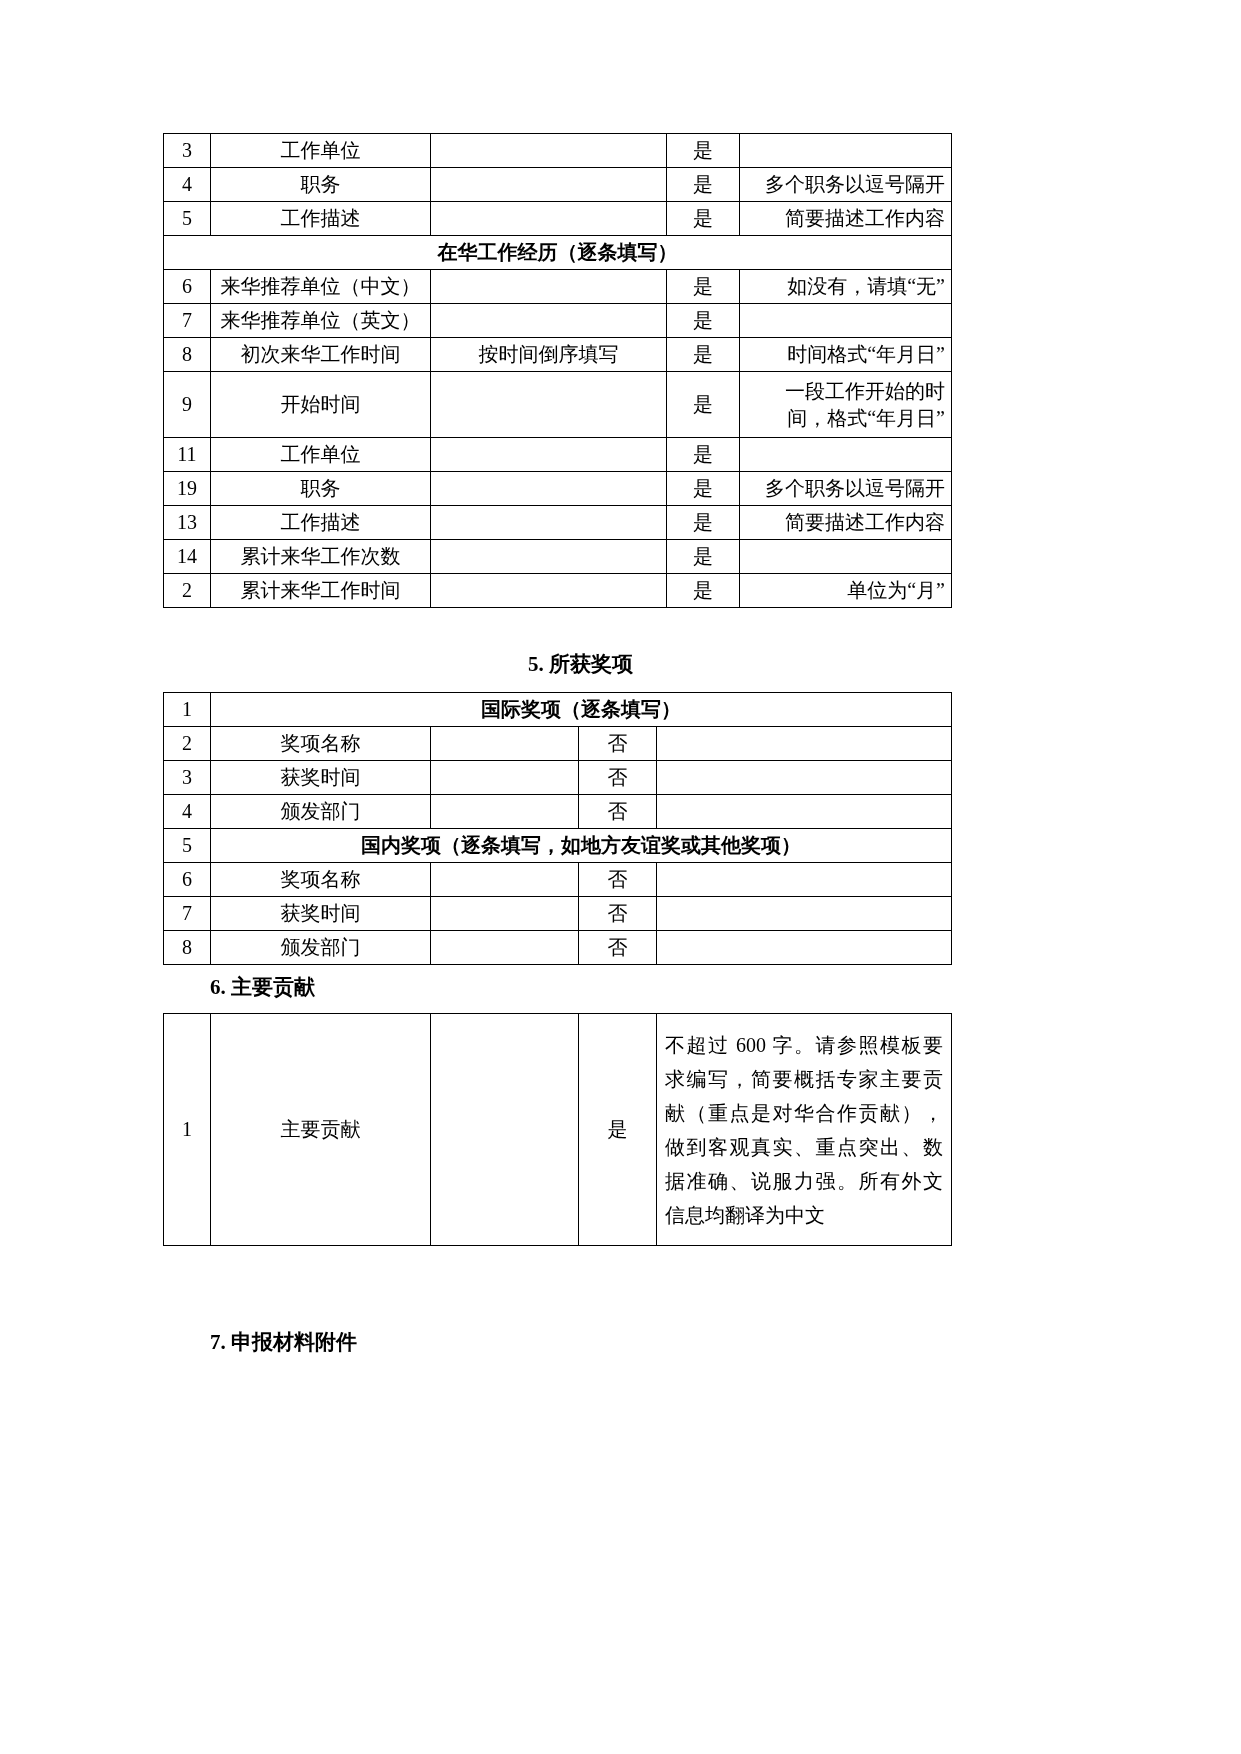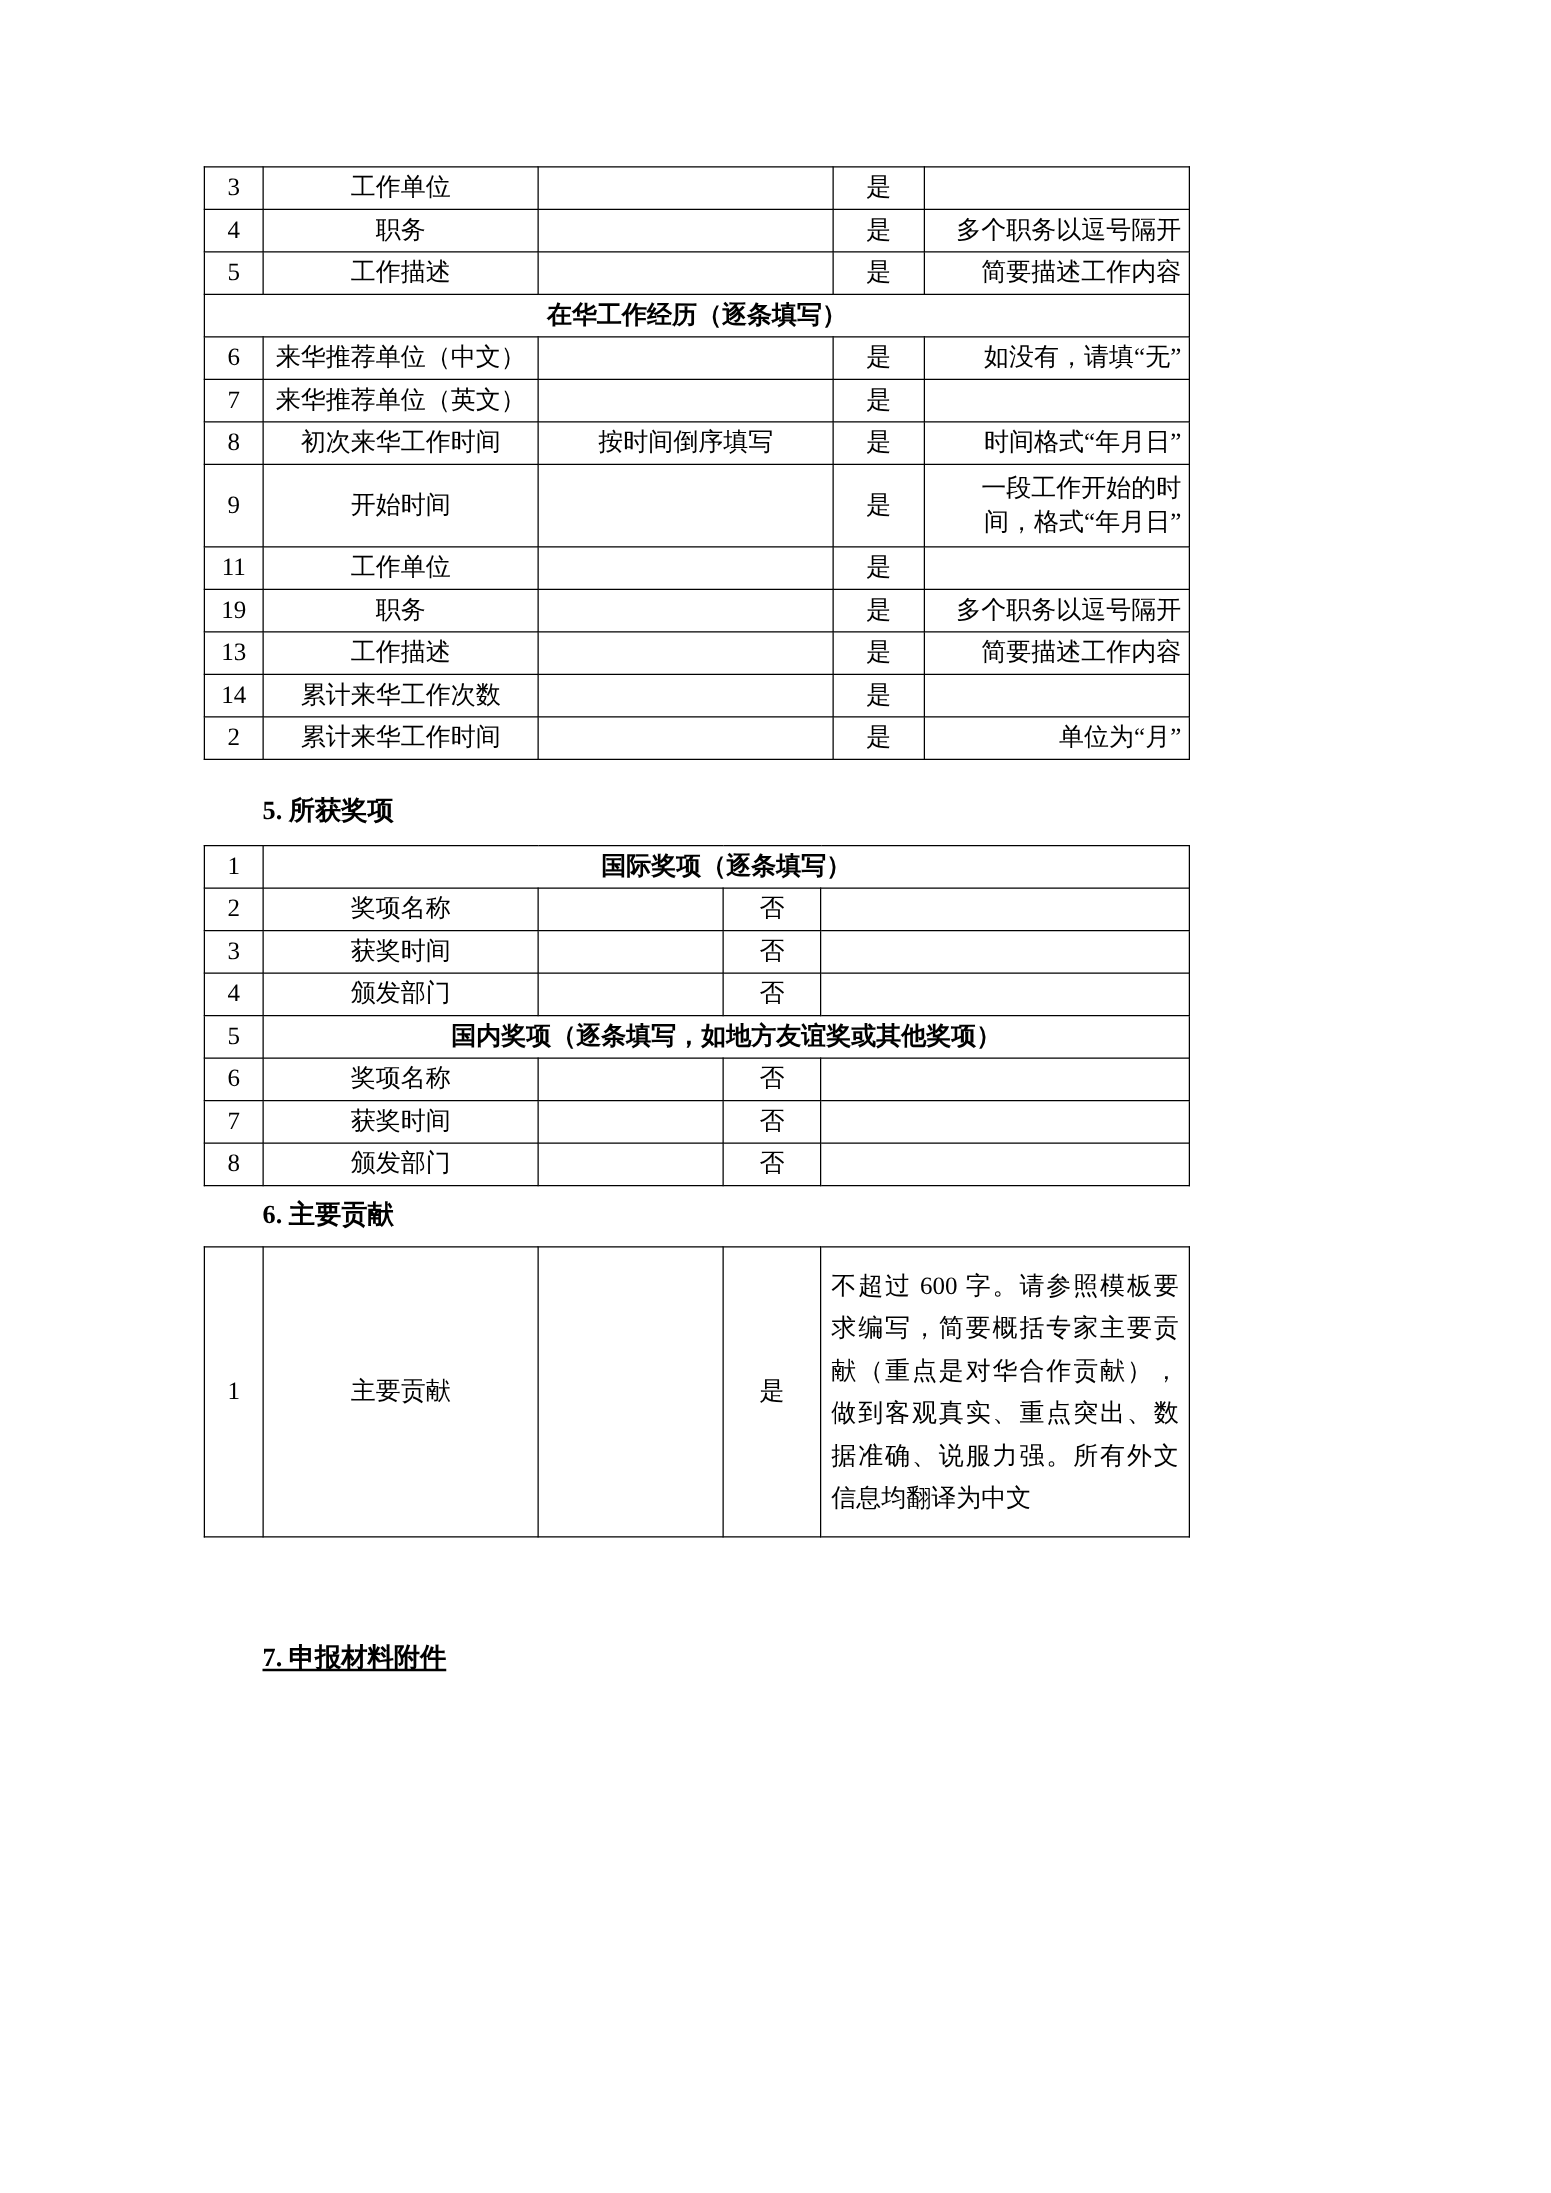--- a/index.html
+++ b/index.html
@@ -39,23 +39,23 @@
   tr.tall { height: 66px; }
   tr.xtall { height: 232px; }
   td.note { text-align: right; }
   td.merged { font-weight: bold; }
   td.big-note { text-align: justify; line-height: 34px; padding: 8px 8px; }
   .heading {
     font-size: 21px;
     font-weight: bold;
     line-height: 1.2;
   }
-  .h5 { margin: 28px 0 15px 47px; }
+  .h5 { margin: 44px 0 15px 47px; text-align: center; }
   .h6 { margin: 10px 0 13px 47px; }
-  .h7 { margin: 84px 0 0 47px; text-decoration: underline; }
+  .h7 { margin: 84px 0 0 47px; }
 </style>
 </head>
 <body>
 
 <div class="page">
   <div class="content">
 
     <table>
       <colgroup>
         <col style="width:47px">

